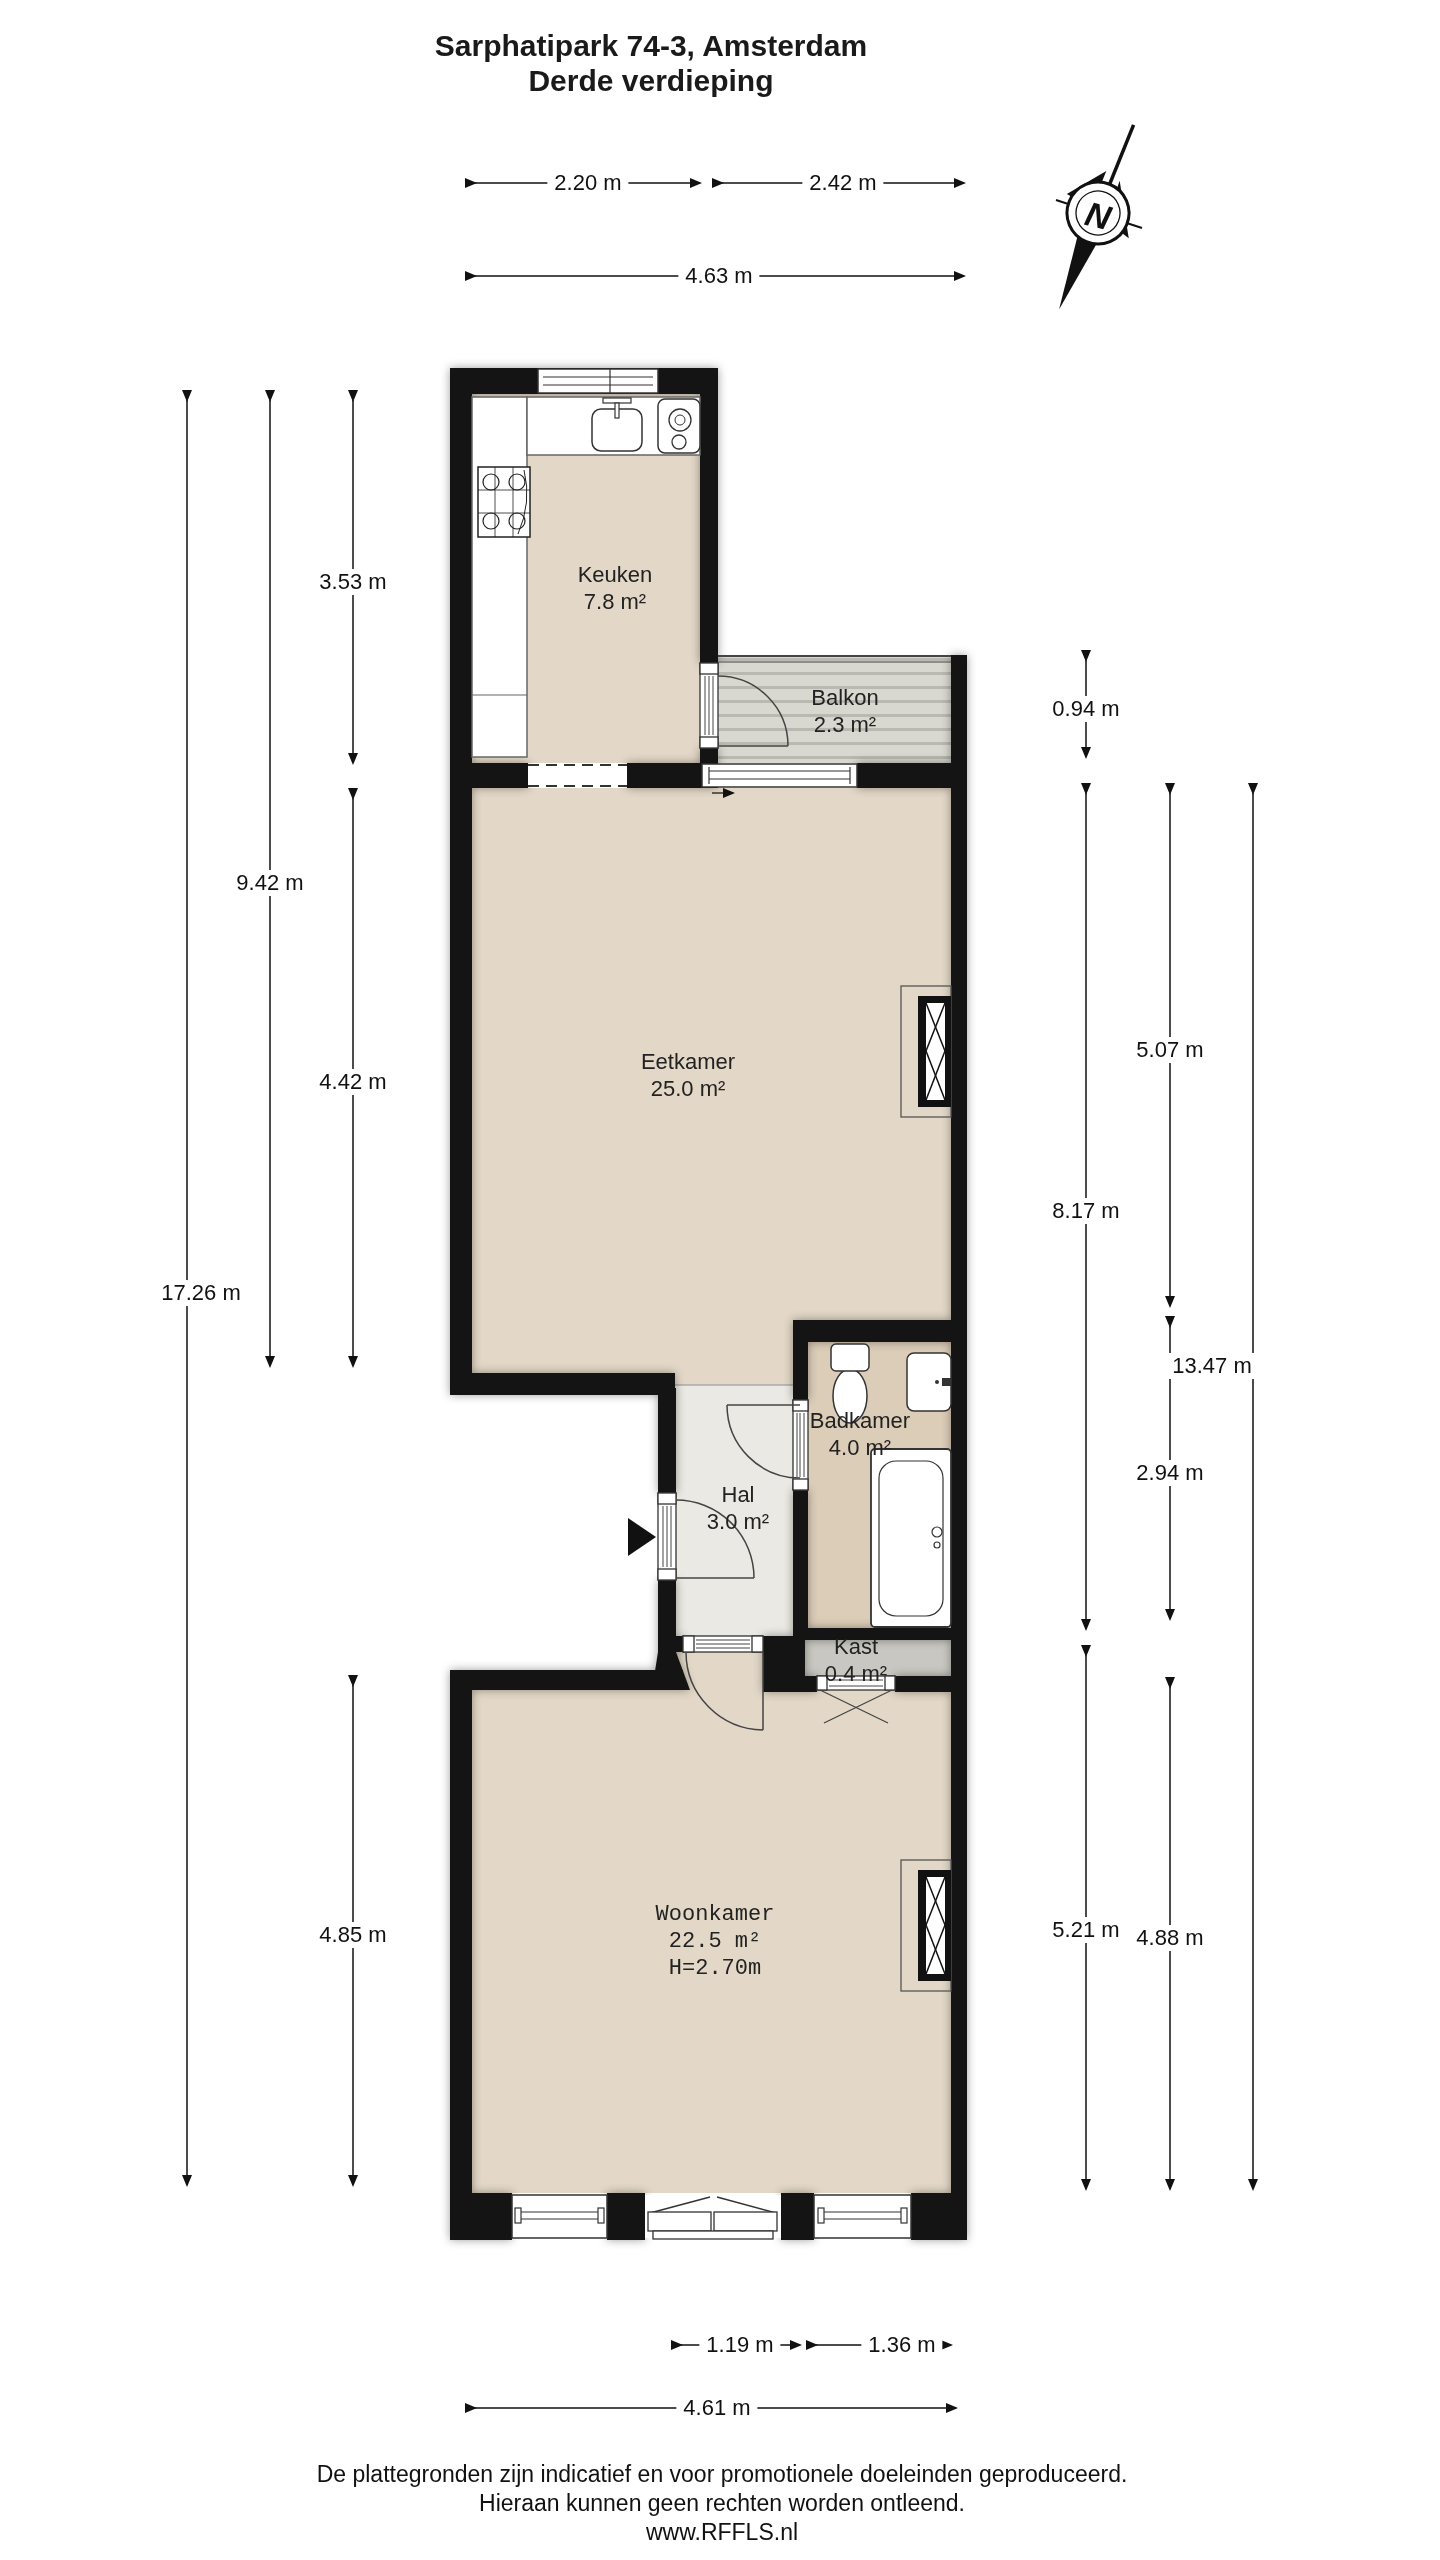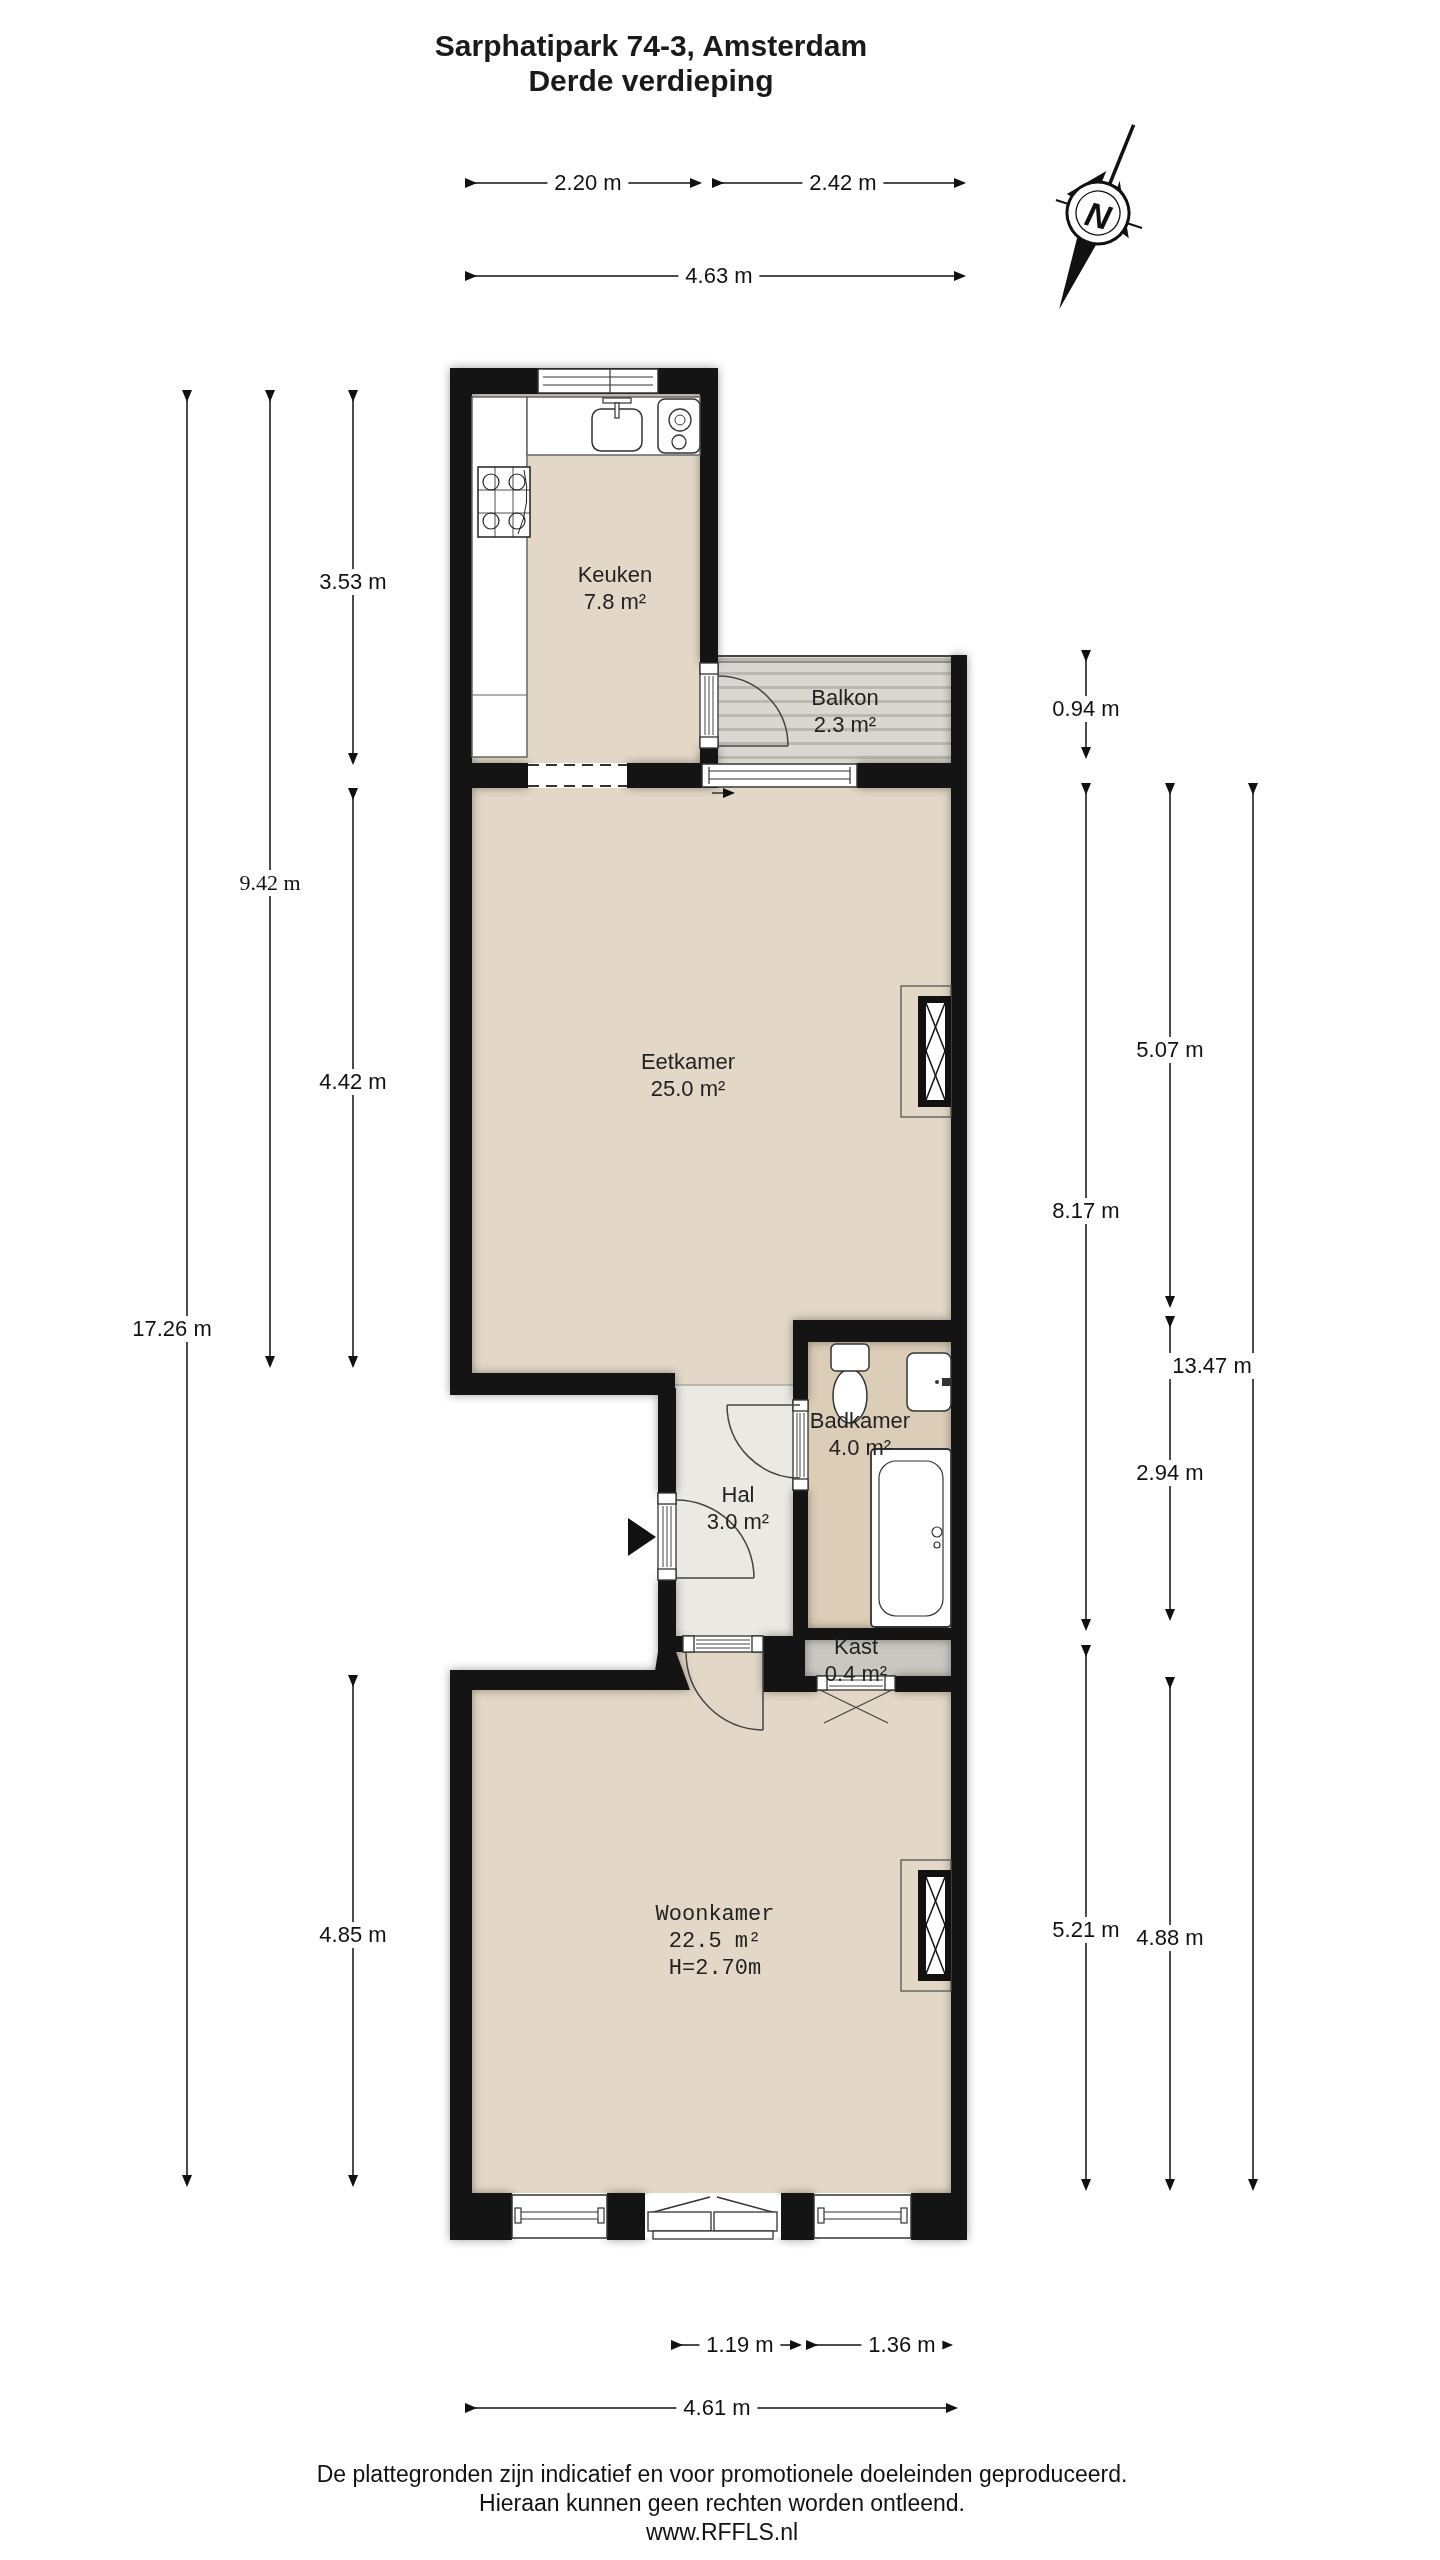--- a/index.html
+++ b/index.html
@@ -331,23 +331,23 @@
 <div class="room-label" style="left:715px;top:1941px;font-family:Liberation Mono, monospace;">
   <div>Woonkamer</div>
   <div>22.5 m²</div>
   <div>H=2.70m</div>
 </div>
 
 <div class="dim" style="left:588px;top:183px;">2.20 m</div>
 <div class="dim" style="left:843px;top:183px;">2.42 m</div>
 <div class="dim" style="left:719px;top:276px;">4.63 m</div>
 <div class="dim" style="left:353px;top:582px;">3.53 m</div>
-<div class="dim" style="left:270px;top:883px;font-family:Liberation Serif, serif;">9.42 m</div>
+<div class="dim" style="left:270px;top:883px;">9.42 m</div>
 <div class="dim" style="left:353px;top:1082px;">4.42 m</div>
-<div class="dim" style="left:172px;top:1293px;margin-top:36px;">17.26 m</div>
+<div class="dim" style="left:201px;top:1293px;">17.26 m</div>
 <div class="dim" style="left:353px;top:1935px;">4.85 m</div>
 <div class="dim" style="left:1086px;top:709px;text-align:right;">0.94 m</div>
 <div class="dim" style="left:1170px;top:1050px;">5.07 m</div>
 <div class="dim" style="left:1086px;top:1211px;">8.17 m</div>
 <div class="dim" style="left:1170px;top:1473px;">2.94 m</div>
 <div class="dim" style="left:1212px;top:1366px;">13.47 m</div>
 <div class="dim" style="left:1086px;top:1922px;margin-top:8px;">5.21 m</div>
 <div class="dim" style="left:1170px;top:1938px;">4.88 m</div>
 <div class="dim" style="left:740px;top:2345px;">1.19 m</div>
 <div class="dim" style="left:883px;top:2345px;margin-left:19px;">1.36 m</div>

